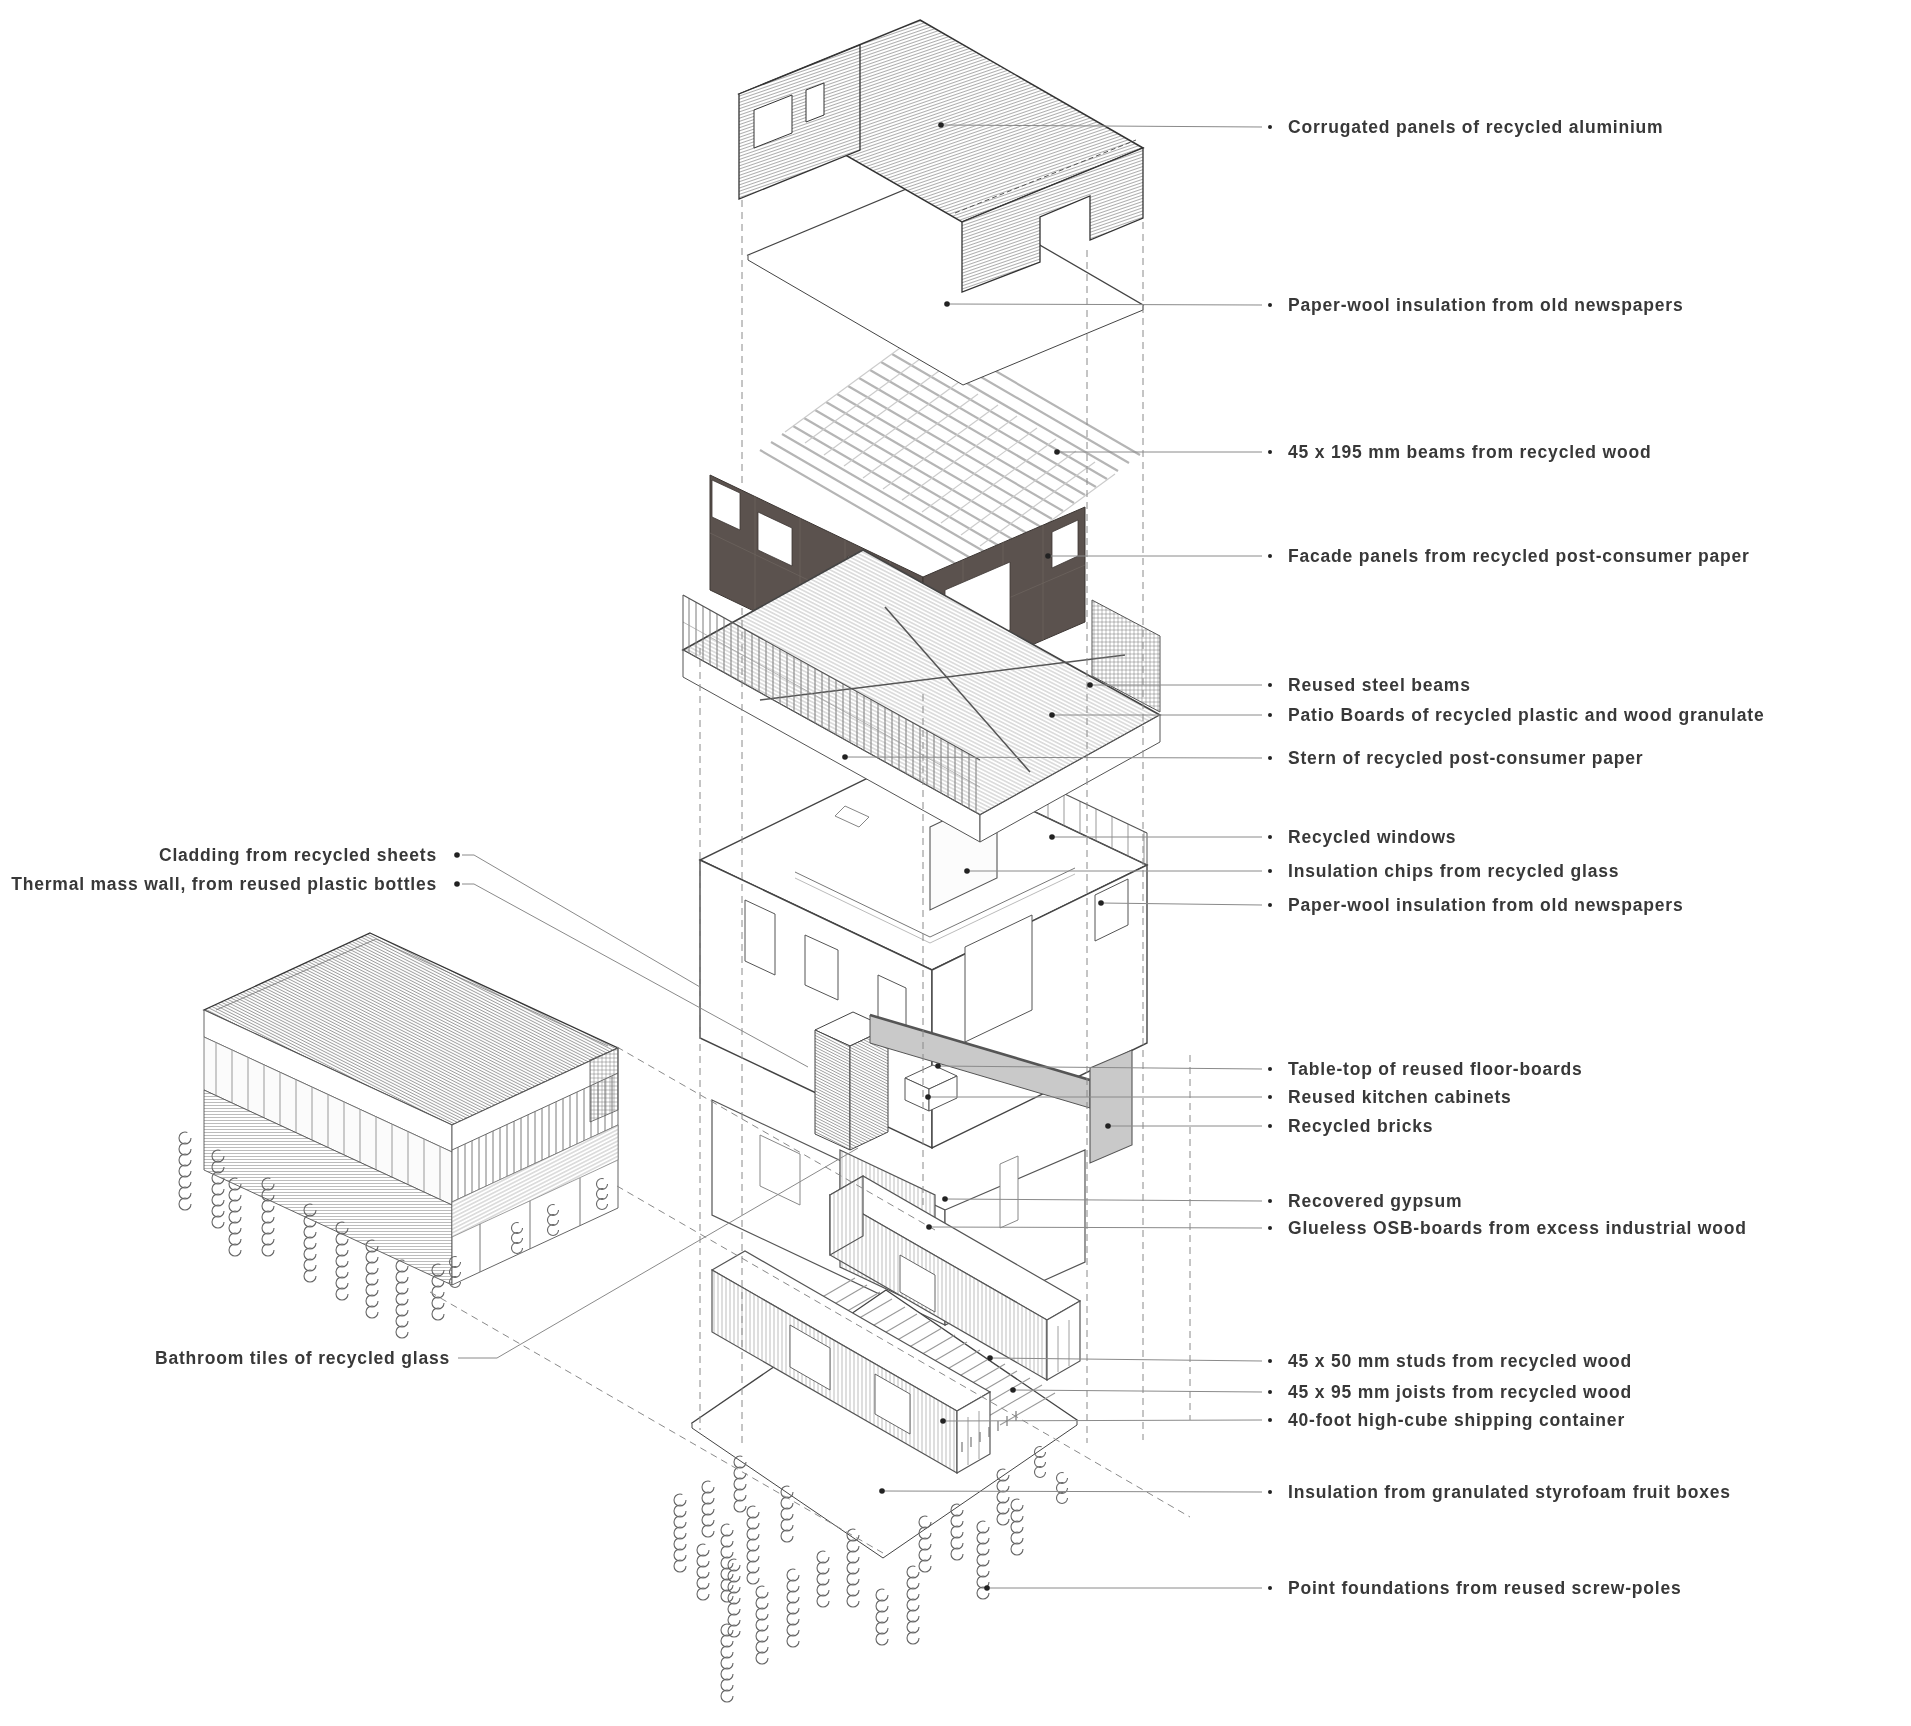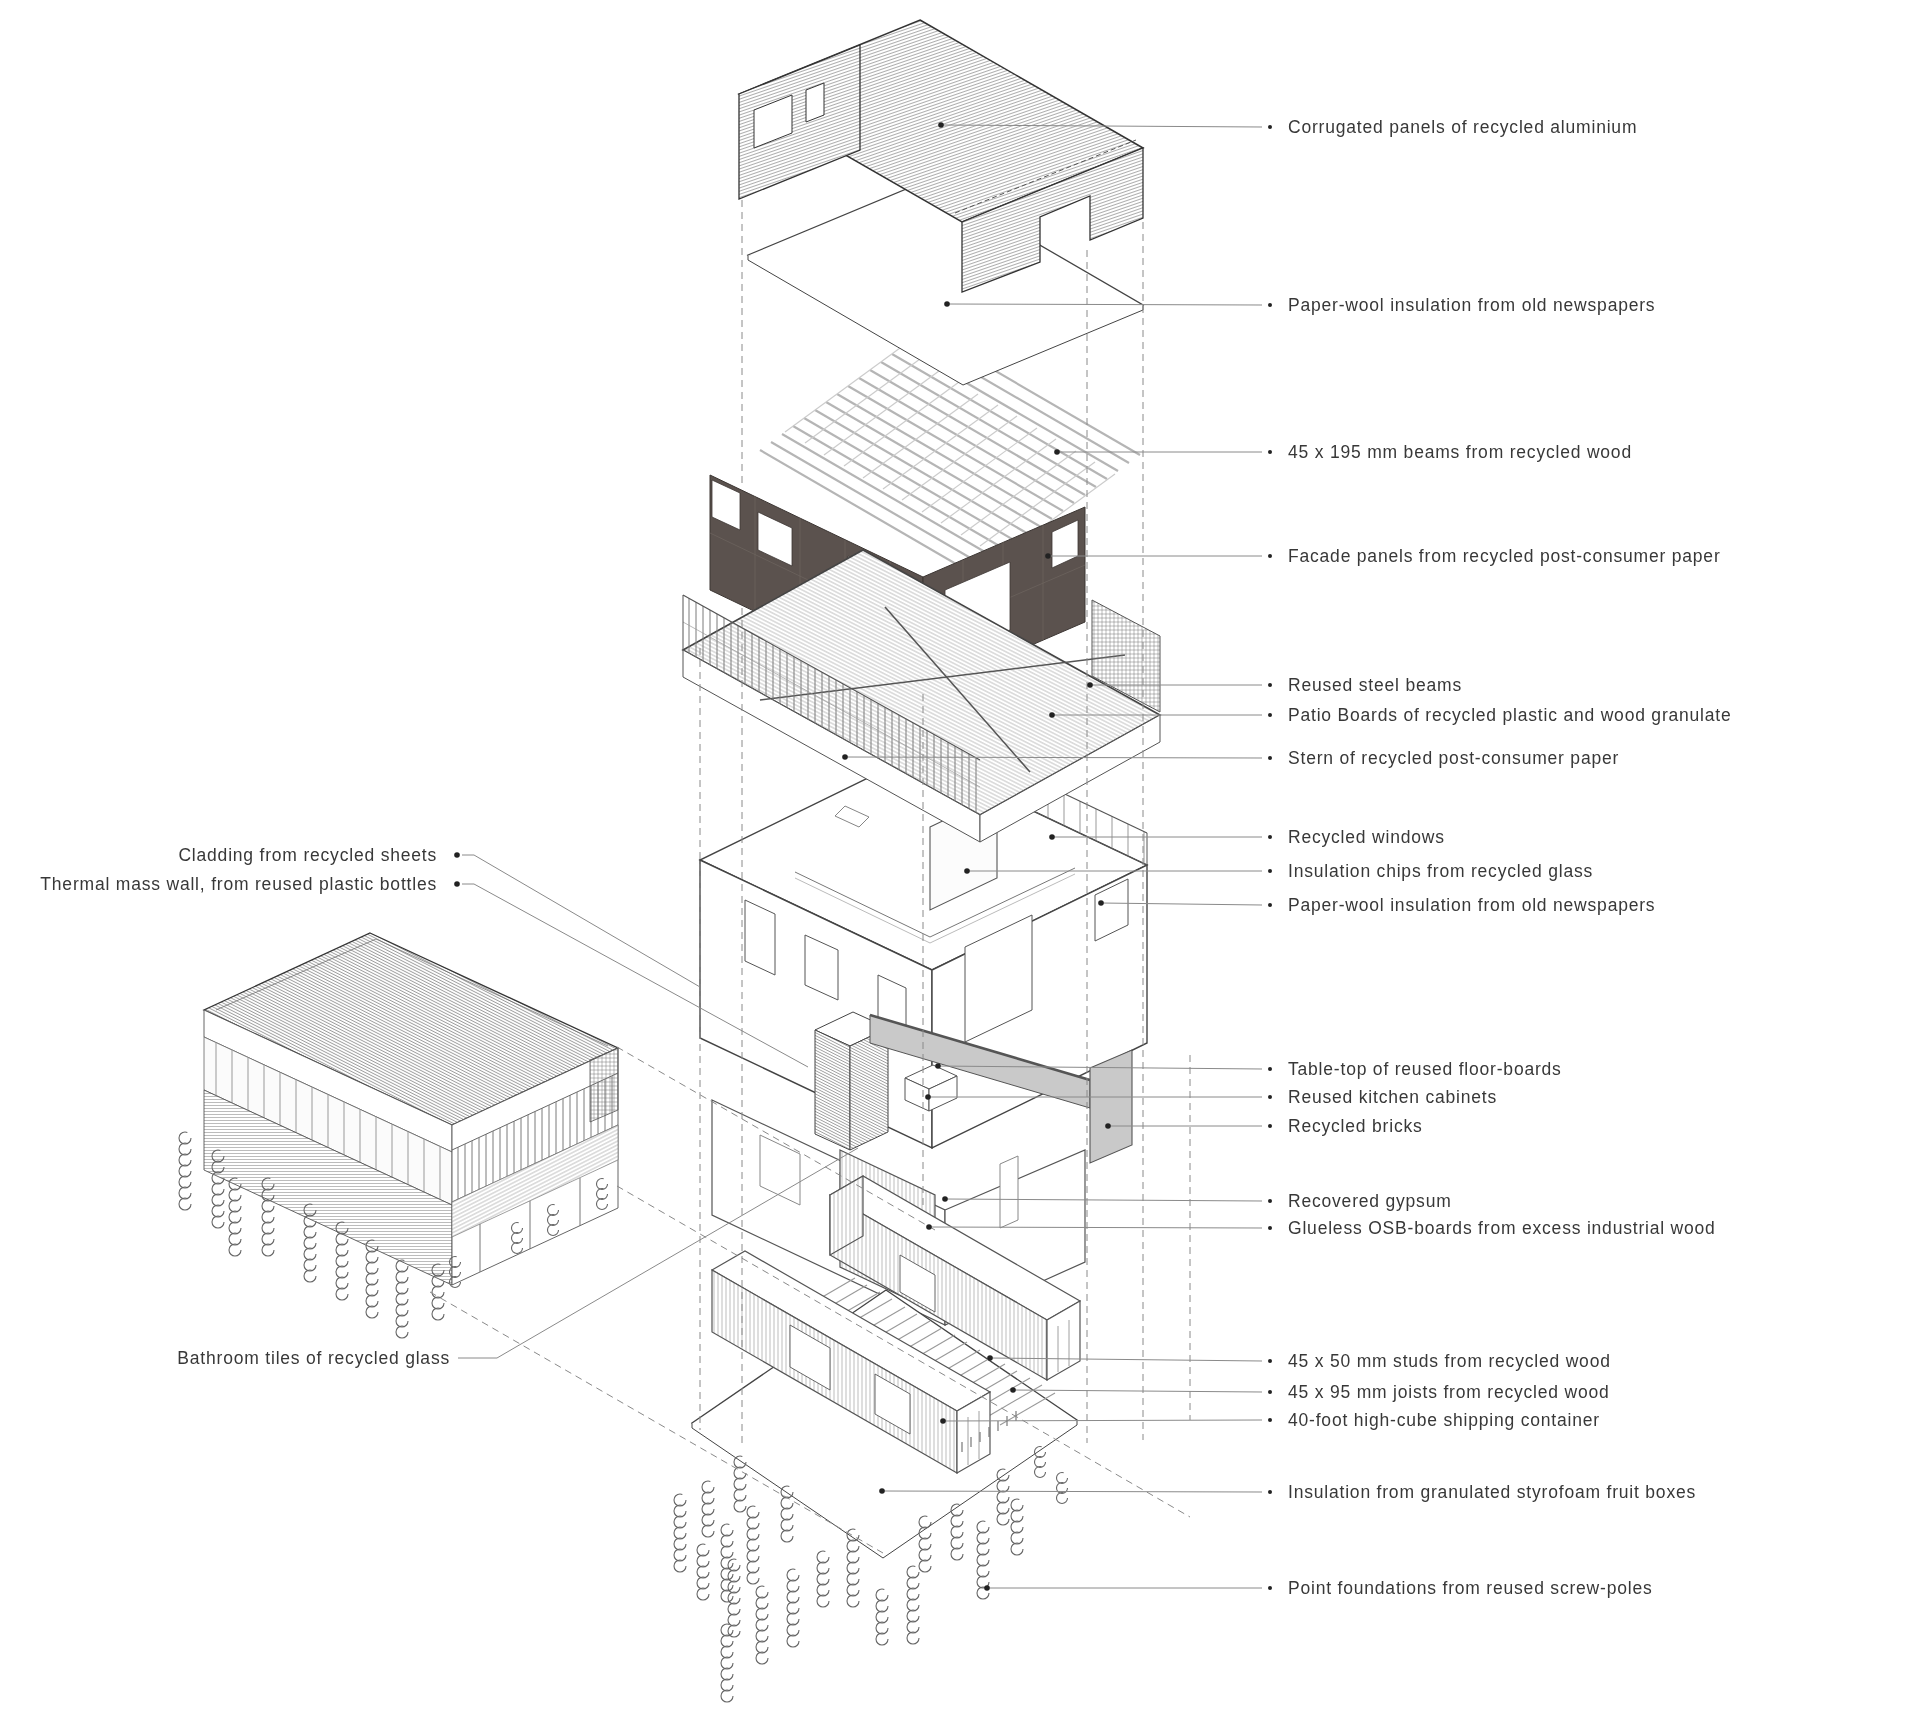--- a/index.html
+++ b/index.html
@@ -1,16 +1,16 @@
 <!DOCTYPE html>
 <html><head>
 <meta charset="utf-8">
 <style>
   html,body{margin:0;padding:0;background:#ffffff;}
-  .page{width:1911px;height:1726px;position:relative;background:#fff;overflow:hidden;}
+  .page{width:1911px;height:1726px;position:relative;background:#fff;overflow:hidden;font-weight:bold;}
   svg{display:block;}
   text{font-family:"Liberation Sans", sans-serif;font-size:17.5px;letter-spacing:0.8px;fill:#383838;}
 </style>
 </head>
 <body>
 
 <div class="page">
 <svg width="1911" height="1726" viewBox="0 0 1911 1726">
   <defs>
     <pattern id="hRoof" width="3" height="3" patternUnits="userSpaceOnUse" patternTransform="rotate(-19)">

